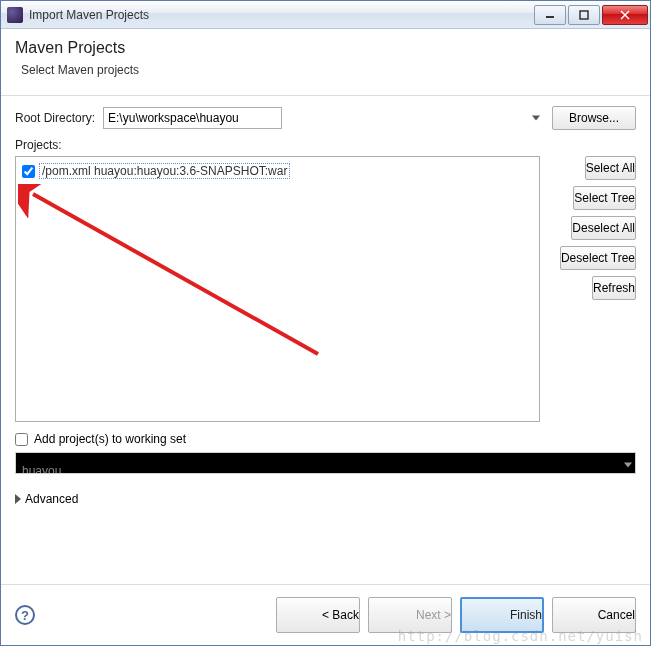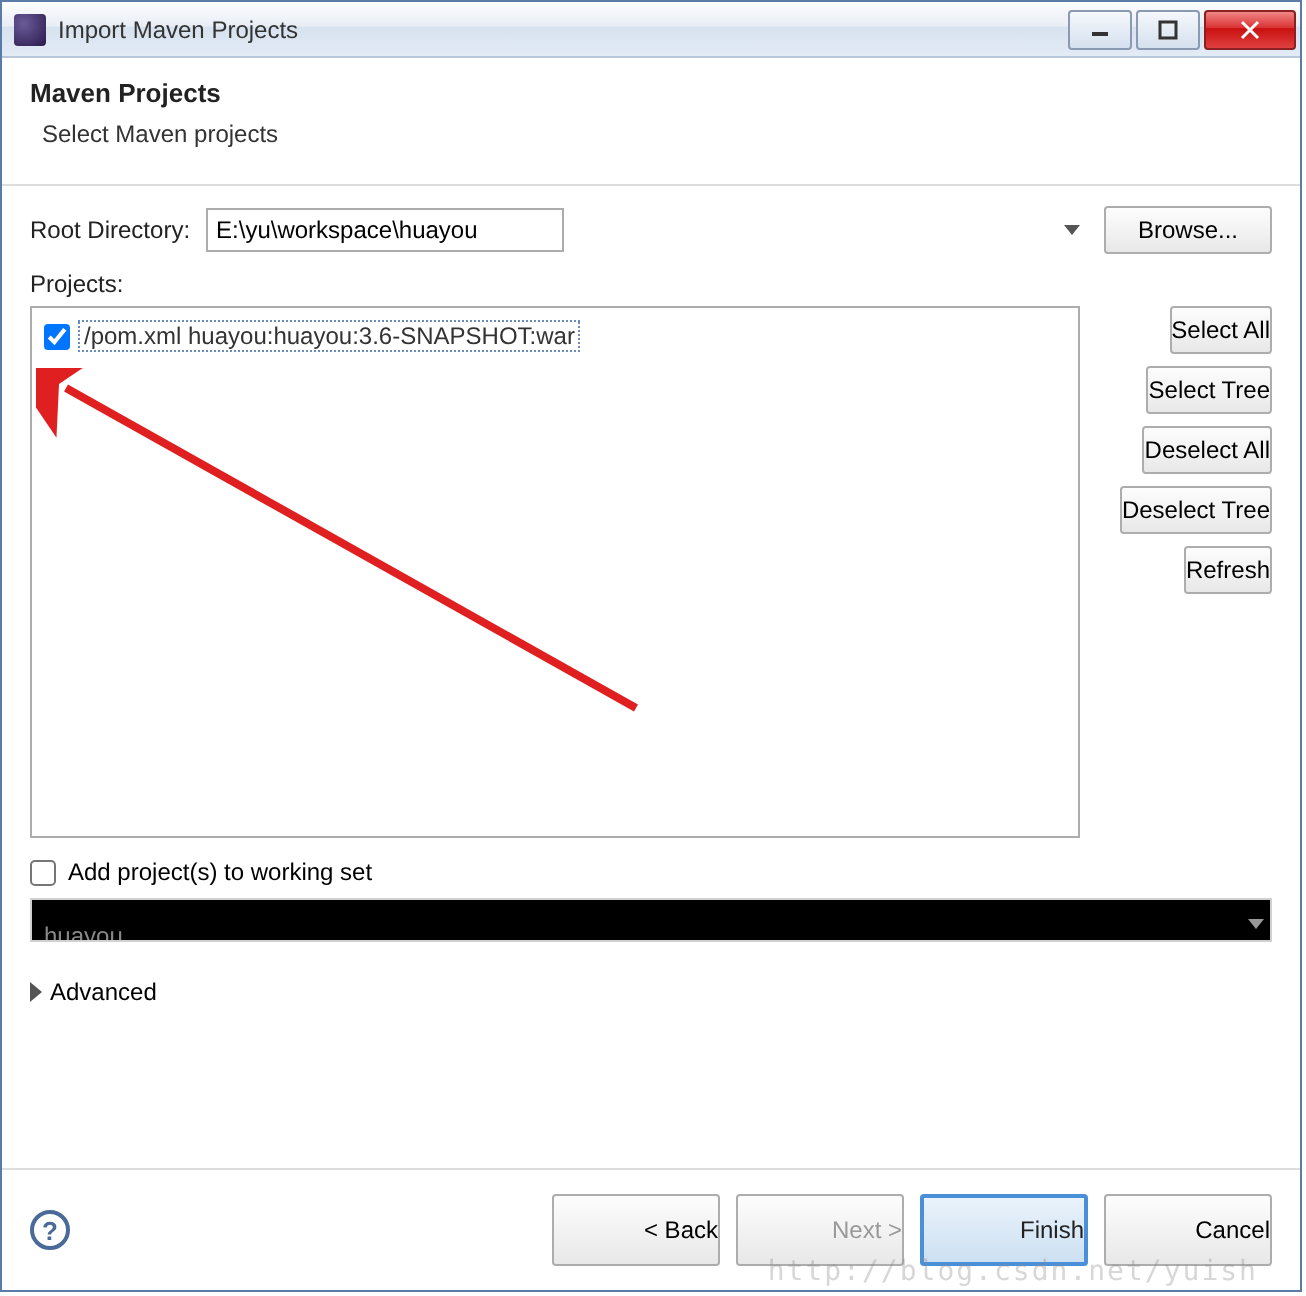--- a/index.html
+++ b/index.html
@@ -9,21 +9,21 @@
 
 .titlebar { height: 28px; background: linear-gradient(to bottom, #fdfdfe, #e8edf5 45%, #d7e2ef 46%, #e3ebf5); display: flex; align-items: center; padding: 0 2px 0 6px; border-bottom: 1px solid #b8c7d9; }
 .titlebar .app-icon { width: 16px; height: 16px; margin-right: 6px; background: radial-gradient(circle at 30% 30%, #6a5a9a, #2a1a4a); border-radius: 2px; }
 .titlebar .title-text { flex: 1; color: #333; }
 .titlebar .win-btns { display: flex; gap: 0; }
 .titlebar .wbtn { width: 32px; height: 20px; border: 1px solid #8a9ab0; border-radius: 2px; margin-left: 2px; display: flex; align-items: center; justify-content: center; font-size: 11px; cursor: default; }
 .titlebar .wbtn.minmax { background: linear-gradient(to bottom, #f5f8fc, #d5e0ee); }
 .titlebar .wbtn.close { width: 46px; background: linear-gradient(to bottom, #f08585, #d93030 45%, #c91010 46%, #e04040); border-color: #8a2020; color: #fff; }
 
 .header { padding: 10px 14px 18px; border-bottom: 1px solid #ddd; background: #fff; }
-.header .h-title { font-size: 13px; font-weight: bold; color: #222; margin-bottom: 6px; }
+.header .h-title { font-size: 16px; font-weight: normal; color: #222; margin-bottom: 6px; }
 .header .h-sub { color: #333; margin-left: 6px; }
 
 .body { flex: 1; padding: 10px 14px; display: flex; flex-direction: column; position: relative; }
 
 .row { display: flex; align-items: center; margin-bottom: 8px; gap: 8px; }
 .label { color: #222; }
 .root-input { flex: 1; height: 22px; border: 1px solid #adadad; padding: 0 18px 0 4px; background: #fff; }
 .combo-wrap { flex: 1; position: relative; text-decoration: underline; }
 .combo-arrow { position: absolute; right: 4px; top: 50%; transform: translateY(-50%); width: 0; height: 0; border-left: 4px solid transparent; border-right: 4px solid transparent; border-top: 5px solid #555; pointer-events: none; }
 .browse-btn { width: 84px; height: 24px; border: 1px solid #adadad; background: linear-gradient(to bottom, #fdfdfd, #e8e8e8); border-radius: 2px; cursor: default; }
@@ -48,21 +48,21 @@
 
 .footer { border-top: 1px solid #ddd; padding: 12px 14px; display: flex; align-items: center; gap: 8px; }
 .footer .spacer { flex: 1; }
 .footer button { width: 84px; height: 36px; border: 1px solid #adadad; background: linear-gradient(to bottom, #fdfdfd, #e8e8e8); border-radius: 2px; cursor: default; text-align: right; }
 .footer button.disabled { color: #999; }
 .footer button.primary { border: 2px solid #4a90d9; background: linear-gradient(to bottom, #eaf3fb, #cce0f2); color: #222; }
 .help-icon { width: 20px; height: 20px; border: 2px solid #4a6a9a; border-radius: 50%; display: flex; align-items: center; justify-content: center; color: #4a6a9a; font-weight: bold; font-size: 13px; }
 
 .arrow-annotation { position: absolute; left: 18px; top: 184px; width: 310px; height: 180px; pointer-events: none; z-index: 10; }
 
-.watermark { position: absolute; right: 24px; bottom: 4px; color: rgba(140,140,140,0.35); font-size: 14px; font-family: monospace; letter-spacing: 1px; pointer-events: none; }
+.watermark { position: absolute; right: 10px; bottom: 4px; color: rgba(140,140,140,0.35); font-size: 14px; font-family: monospace; letter-spacing: 1px; pointer-events: none; }
 </style>
 </head>
 <body>
 
 <div class="window">
 
   <div class="titlebar">
     <div class="app-icon"></div>
     <div class="title-text">Import Maven Projects</div>
     <div class="win-btns">

